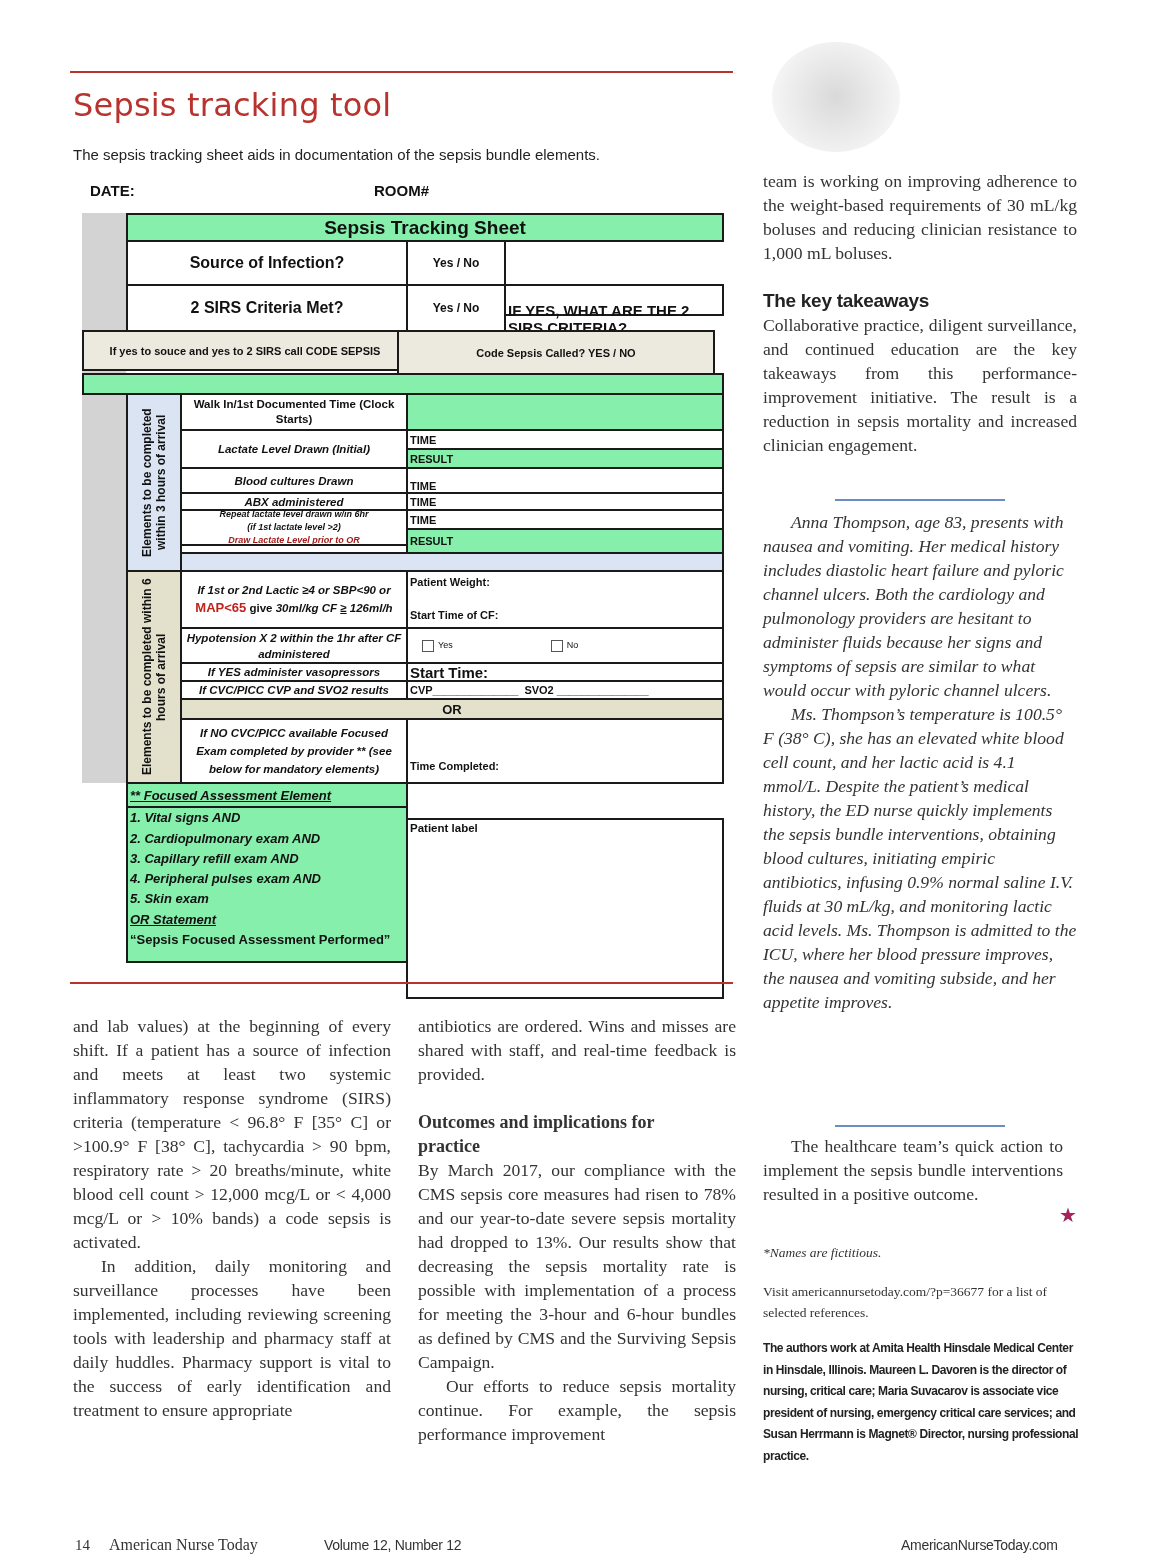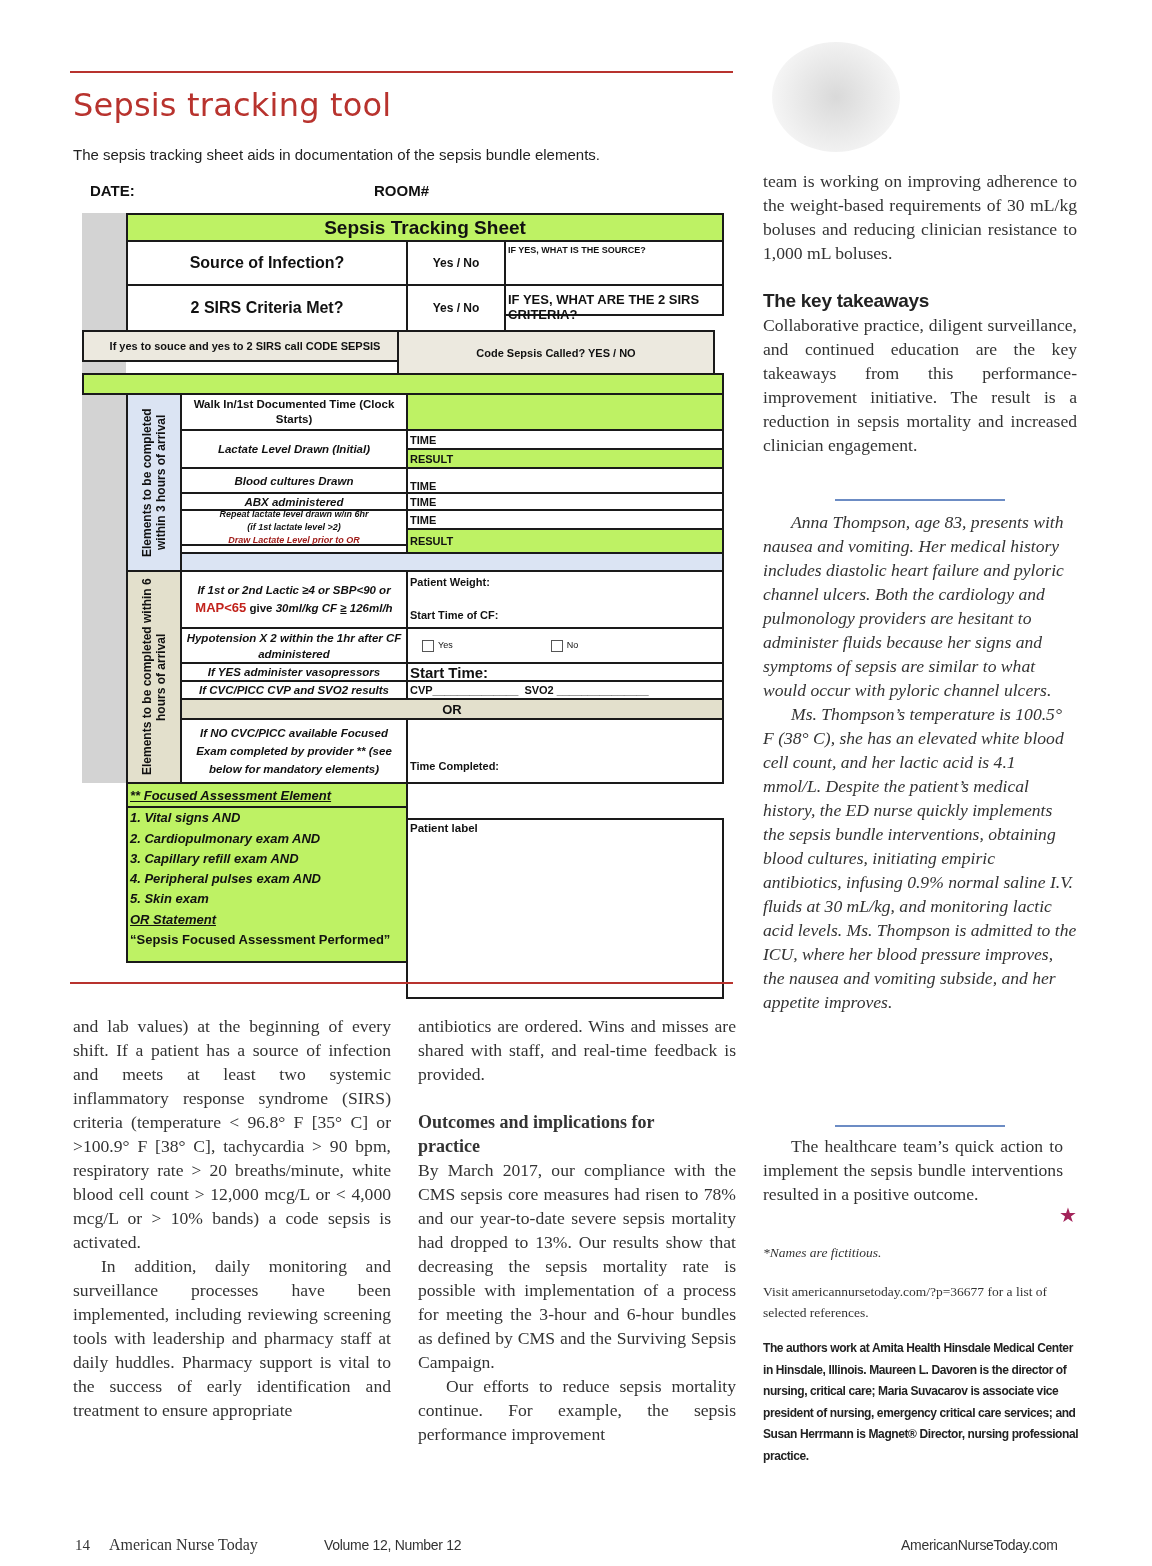--- a/index.html
+++ b/index.html
@@ -8,21 +8,21 @@
   .rule-red { position:absolute; height:2px; background:#b8332e; }
   .title { left:73px; top:86px; font-family:"DejaVu Sans", sans-serif; font-size:32px; color:#b8332e; letter-spacing:0.2px; }
   .caption { left:73px; top:146px; font-family:"Liberation Sans", sans-serif; font-size:15px; color:#222; }
   .date-lbl, .room-lbl { top:182px; font-family:"Liberation Sans", sans-serif; font-weight:bold; font-size:15px; color:#111; }
   .date-lbl { left:90px; } .room-lbl { left:374px; }
 
   
   .sheet { left:82px; top:213px; width:643px; height:752px; }
   .grey-side { position:absolute; left:0; top:0; width:44px; height:570px; background:#d3d3d3; }
   .cell { position:absolute; box-sizing:border-box; border:2px solid #1a1a1a; font-family:"Liberation Sans", sans-serif; color:#111; display:flex; align-items:center; justify-content:center; text-align:center; }
-  .blue { background:#bef264; }
+  .blue { background:#86efac; }
   .lightblue { background:#dbe4f3; }
   .beige { background:#ece9df; }
   .tan { background:#e3e0cc; }
   .white { background:#fff; }
   .b { font-weight:bold; }
   .i { font-style:italic; }
   .left-al { justify-content:flex-start; text-align:left; padding-left:2px; }
   .top-al { align-items:flex-start; }
   .bottom-al { align-items:flex-end; }
   .vert { writing-mode:vertical-rl; transform:rotate(180deg); font-weight:bold; font-size:12px; line-height:14px; }
@@ -55,27 +55,26 @@
 <div class="abs date-lbl">DATE:</div>
 <div class="abs room-lbl">ROOM#</div>
 
 <div class="abs sheet">
   <div class="grey-side"></div>
 
   <div class="cell blue b" style="left:44px; top:0; width:598px; height:29px; font-size:19px;">Sepsis Tracking Sheet</div>
 
   <div class="cell white b" style="left:44px; top:27px; width:282px; height:46px; font-size:16px;">Source of Infection?</div>
   <div class="cell white b" style="left:324px; top:27px; width:100px; height:46px; font-size:12px;">Yes / No</div>
-  <div class="cell white b left-al top-al" style="left:422px; top:27px; width:220px; height:46px; font-size:9px; padding-top:3px;">IF YES, WHAT IS THE SOURCE?</div>
 
   <div class="cell white b" style="left:44px; top:71px; width:282px; height:48px; font-size:16px;">2 SIRS Criteria Met?</div>
   <div class="cell white b" style="left:324px; top:71px; width:100px; height:48px; font-size:12px;">Yes / No</div>
-  <div class="cell white b left-al top-al" style="left:422px; top:71px; width:220px; height:32px; font-size:13px; padding-top:6px;">IF YES, WHAT ARE THE 2 SIRS CRITERIA?</div>
+  <div class="cell white b left-al top-al" style="left:422px; top:71px; width:220px; height:32px; font-size:15px; padding-top:16px;">IF YES, WHAT ARE THE 2 SIRS CRITERIA?</div>
 
-  <div class="cell beige b" style="left:0; top:117px; width:326px; height:32px; font-size:11px;">If yes to souce and yes to 2 SIRS call CODE SEPSIS</div>
+  <div class="cell beige b" style="left:0; top:117px; width:326px; height:41px; font-size:11px;">If yes to souce and yes to 2 SIRS call CODE SEPSIS</div>
   <div class="cell beige b" style="left:315px; top:117px; width:318px; height:45px; font-size:11px;">Code Sepsis Called?  YES / NO</div>
 
   <div class="cell blue" style="left:0; top:160px; width:642px; height:22px;"></div>
 
   <div class="cell lightblue" style="left:44px; top:180px; width:56px; height:179px;">
     <span class="vert">Elements to be completed within 3 hours of arrival</span>
   </div>
   <div class="cell white b" style="left:98px; top:180px; width:228px; height:38px; font-size:11.5px; line-height:15px; padding:0 4px;">Walk In/1st Documented Time (Clock Starts)</div>
   <div class="cell blue" style="left:324px; top:180px; width:318px; height:38px;"></div>
 

